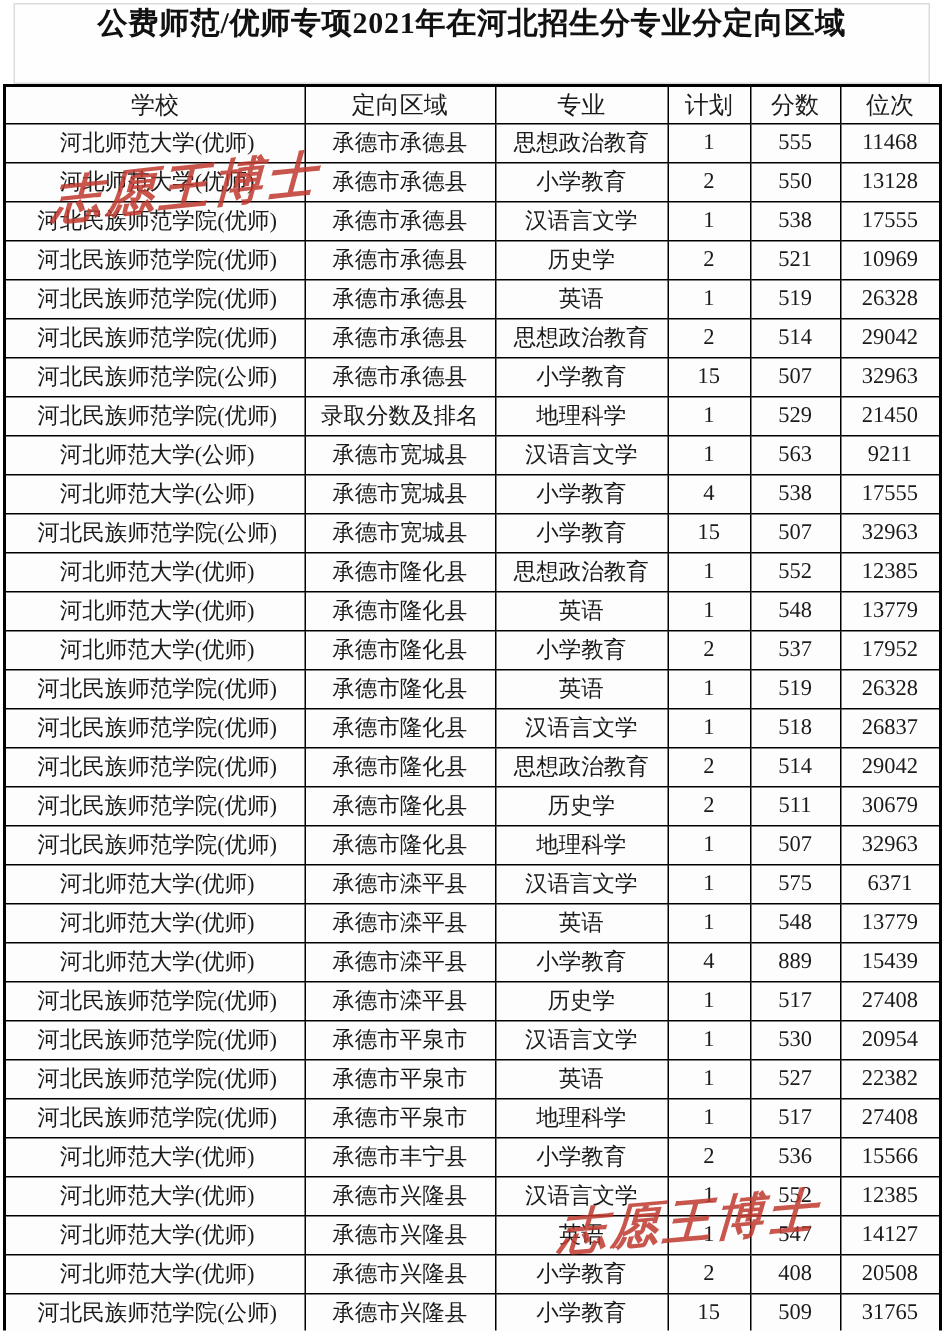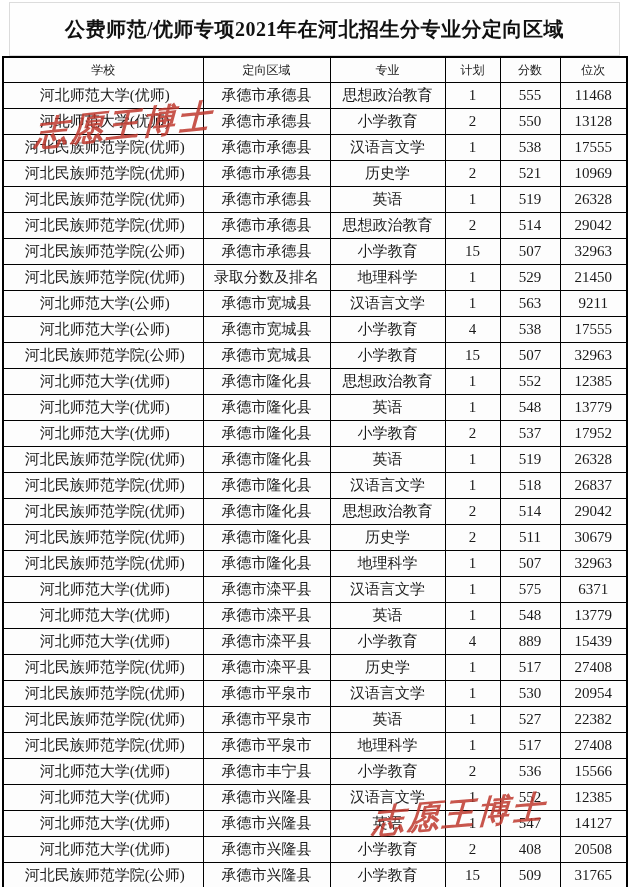--- a/index.html
+++ b/index.html
@@ -16,21 +16,21 @@
   }
   .title-box {
     position: absolute;
     left: 9px;
     top: 2px;
     width: 609px;
     height: 52px;
     border: 1px solid #dcdcdc;
     background: #fefefe;
     display: flex;
-    flex-direction: column;
+    flex-direction: row;
     justify-content: center;
     text-align: center;
     font-weight: bold;
     font-size: 20px;
     line-height: 26px;
     color: #111111;
     letter-spacing: 0.5px;
   }
   table.score-table {
     position: absolute;
@@ -47,21 +47,21 @@
     padding: 0;
     height: 25px;
     font-size: 15px;
     color: #1a1a1a;
     text-align: center;
     white-space: nowrap;
     overflow: hidden;
     font-weight: normal;
   }
   .score-table th {
-    font-size: 12px;
+    font-size: 16px;
     height: 24px;
   }
   .score-table td.c0 {
     text-align: center;
     padding-left: 3px;
   }
   .score-table td.c3, .score-table td.c4, .score-table td.c5 {
     font-size: 15px;
   }
   .wm {

